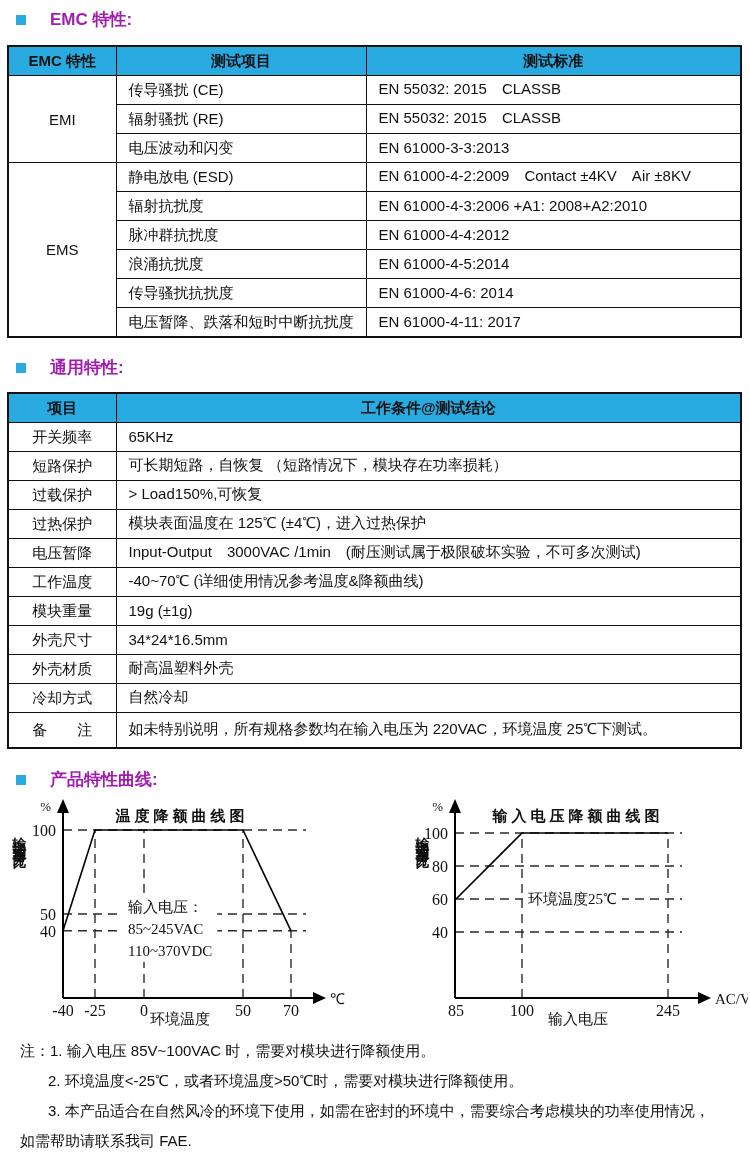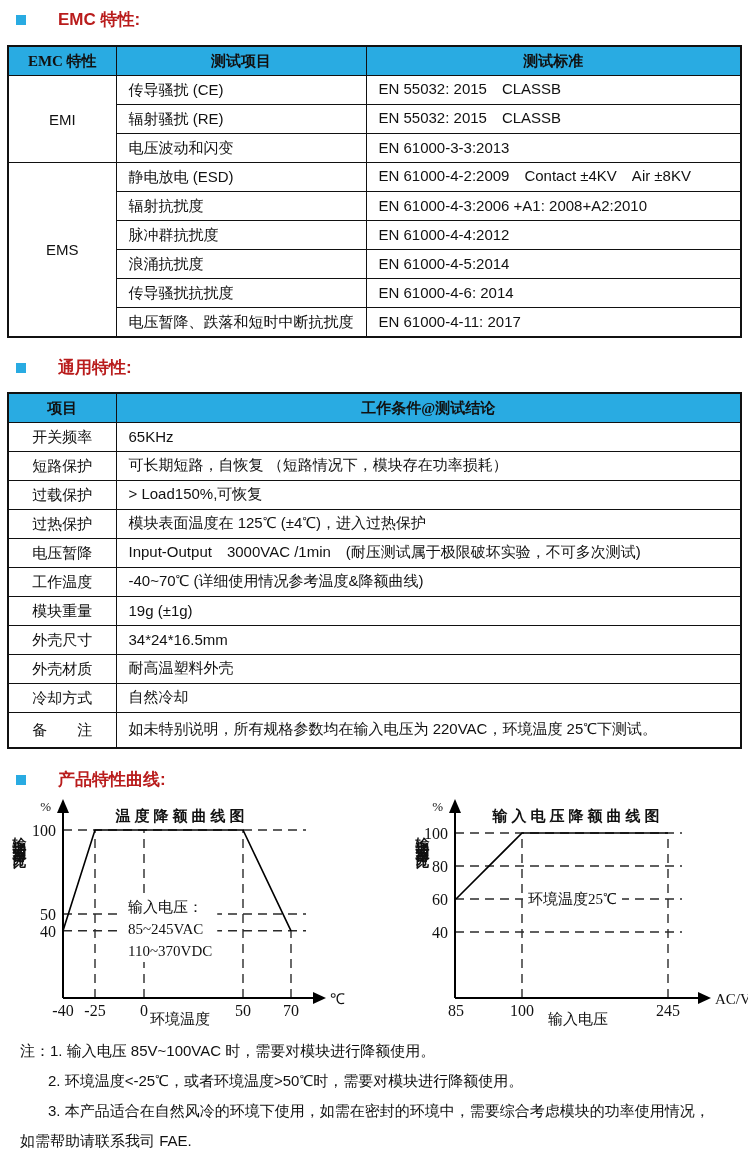--- a/index.html
+++ b/index.html
@@ -1,26 +1,26 @@
 <!DOCTYPE html>
 <html><head>
 <meta charset="utf-8">
 <style>
   html,body{margin:0;padding:0;background:#fff;}
   .page{position:relative;width:750px;height:1152px;background:#fff;overflow:hidden;
         font-family:"Liberation Sans",sans-serif;color:#111;}
   
-  .sec-title{position:absolute;left:16px;display:flex;align-items:center;gap:32px;
-             color:#b91c1c;font-size:17px;font-weight:bold;justify-content:flex-end;}
+  .sec-title{position:absolute;left:16px;display:flex;align-items:center;gap:24px;
+             color:#a21caf;font-size:17px;font-weight:bold;justify-content:flex-end;}
   .bullet{width:10px;height:10px;background:#29abe2;display:inline-block;}
   
   .tbl{position:absolute;left:7px;border-collapse:collapse;width:733px;table-layout:fixed;
        border:2px solid #111;}
   .tbl th,.tbl td{border:1px solid #111;font-size:15px;color:#111;vertical-align:middle;}
-  .tbl thead th{background:#29abe2;height:28px;font-weight:bold;text-align:center;padding:0 6px;font-family:Liberation Serif, serif;}
+  .tbl thead th{background:#29abe2;height:28px;font-weight:bold;text-align:center;padding:0 6px;}
   .tbl td{height:27px;padding:0 10px;}
   td.group-cell,td.name-cell{text-align:center;padding:0 8px;}
   td.item-cell{padding:0 0 0 12px;}
   td.std-cell{padding:0 0 1px 12px;}
   #tbl2 tbody tr:last-child td{height:33px;}
   
   .chart{position:absolute;width:372px;height:252px;}
   .chart svg{display:block;}
   .vlabel{position:absolute;writing-mode:vertical-lr;text-orientation:upright;
           font-family:"Liberation Serif",serif;font-size:14px;font-weight:bold;

